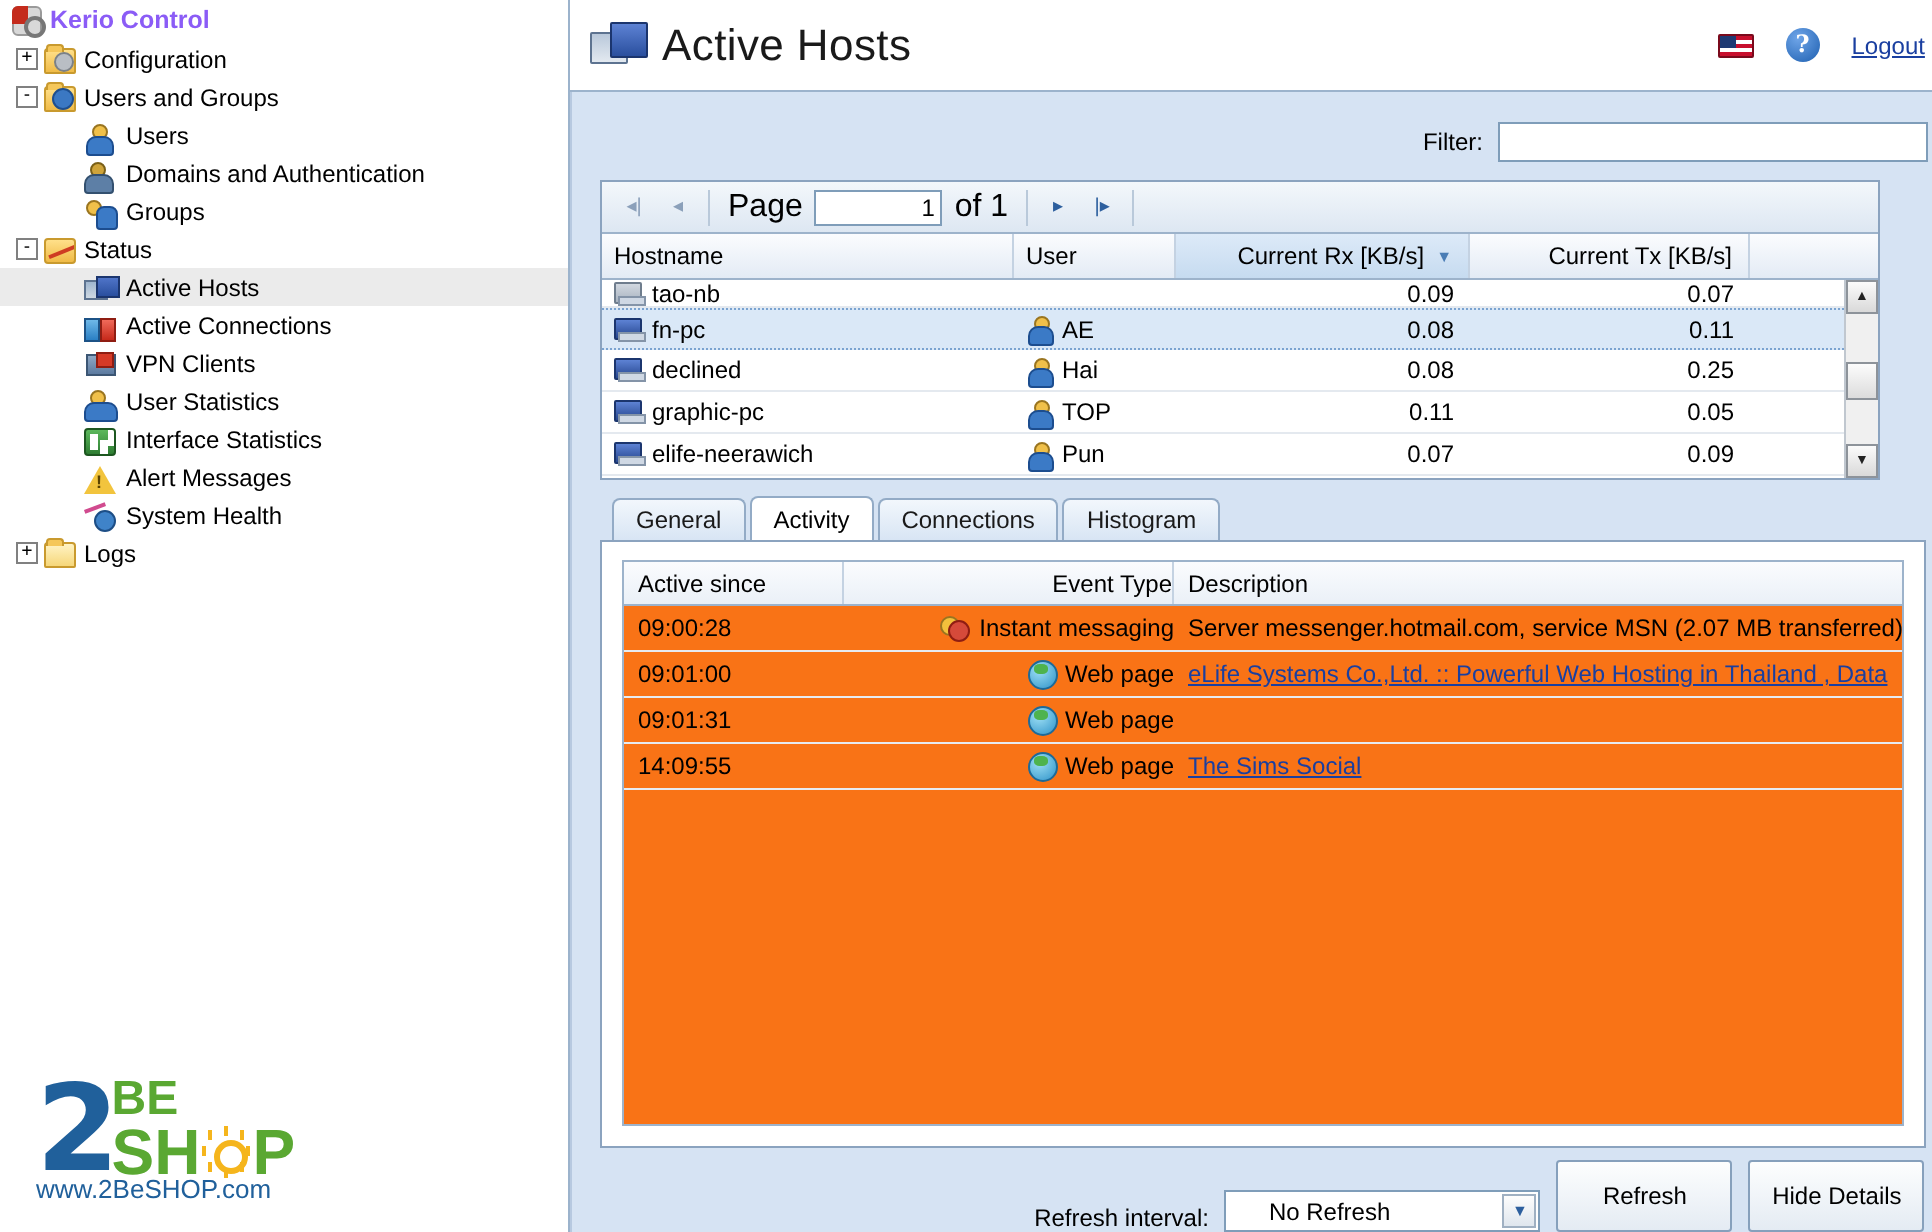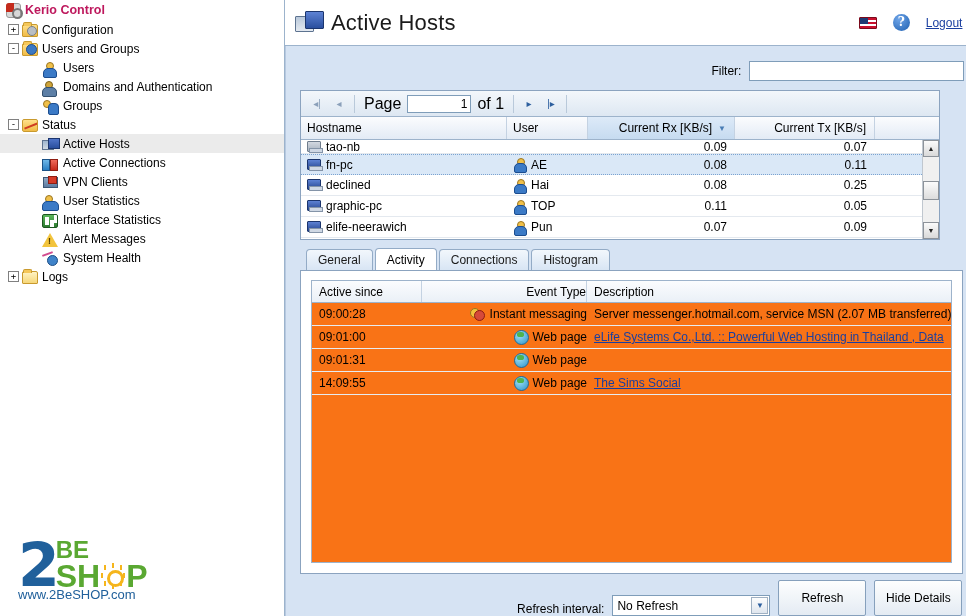--- a/index.html
+++ b/index.html
@@ -16,21 +16,21 @@
   #sidebar {
     width: 285px; height: 616px;
     background: #ffffff;
     border-right: 1px solid #9cb3cc;
     position: relative;
     flex: 0 0 285px;
   }
   .tree-root {
     display: flex; align-items: center;
     height: 20px; padding-left: 6px;
-    font-weight: bold; font-size: 12.5px; color: #be185d;
+    font-weight: bold; font-size: 12.5px; color: #8b5cf6;
   }
   .tree-row {
     display: flex; align-items: center;
     height: 19px;
     position: relative;
     white-space: nowrap;
     color: #000;
     font-size: 12px;
   }
   .tree-row.selected { background: #ebebeb; }
@@ -265,21 +265,21 @@
   .ev-web:after{content:"";position:absolute;left:4px;top:2px;width:7px;height:5px;
      background:#4eb34e;border-radius:40%;}
   .desc-link { color:#1a3fa0; text-decoration:underline; cursor:pointer; }
   .desc-plain { color:#000; }
 
   
   #bottombar { height:42px; display:flex; align-items:flex-end; justify-content:flex-end;
      padding-right:4px; gap:8px; }
   #ri-label { font-size:12px; color:#000; }
   #ri-select { width:158px; height:21px; border:1px solid #7f9db9; background:#fff;
-     display:flex; align-items:center; font-size:12px; padding-left:4px; position:relative; }
+     display:flex; align-items:center; font-size:12px; padding-left:21px; position:relative; }
   .sel-arrow { position:absolute; right:1px; top:1px; width:17px; height:17px;
      background:linear-gradient(#fdfdfd,#dfe6ee); border:1px solid #9fb0c2;
      display:flex; align-items:center; justify-content:center; font-size:8px; color:#2d5f9e; }
   .btn { height:36px; min-width:88px; padding:0 10px; border:1px solid #86a0bc;
      background:linear-gradient(#fdfefe,#e4ebf3); font-size:12px; color:#000;
      display:flex; align-items:center; justify-content:center;
      font-family:"Liberation Sans", sans-serif; border-radius:2px; }
 </style>
 </head>
 <body>

